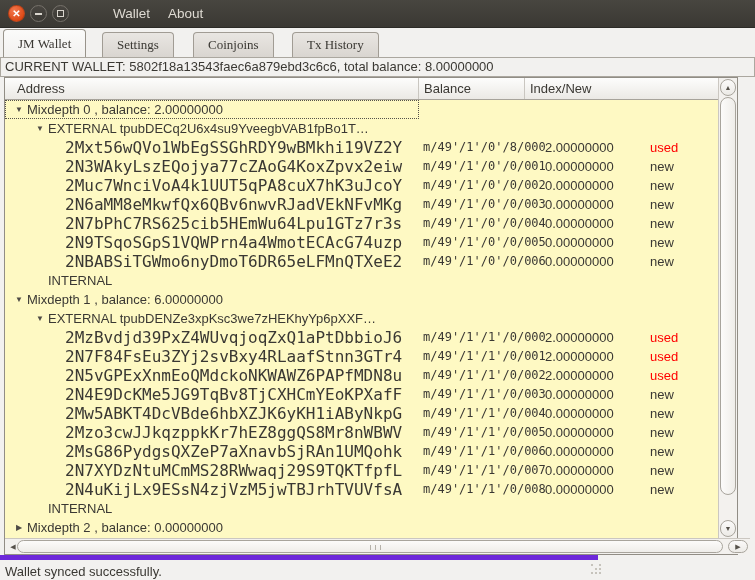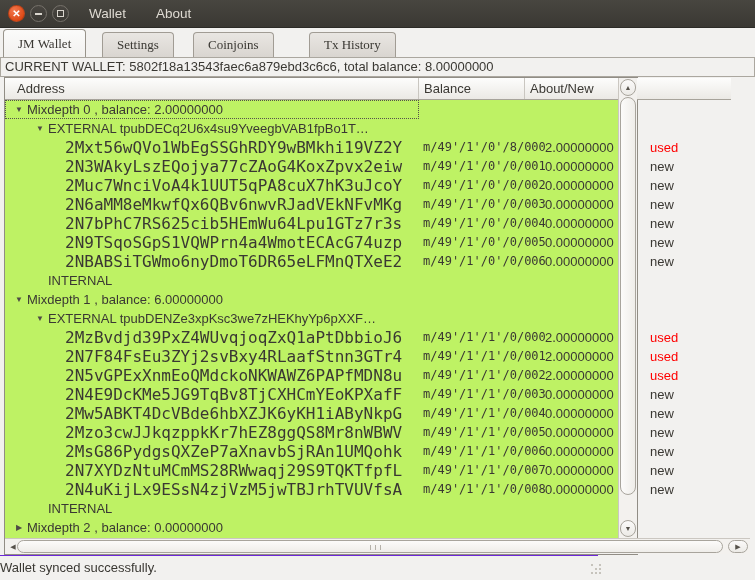--- a/index.html
+++ b/index.html
@@ -28,21 +28,21 @@
   .btn-close {
     background:radial-gradient(circle at 35% 30%, #f3784e, #dd4814 75%);
     border:1px solid #93331280; color:#fff; font-weight:bold;
   }
   .btn-min,.btn-max {
     background:linear-gradient(#494641,#3b3934);
     border:1px solid #75716a; color:#d9d5cd;
   }
   .btn-min span { display:block; width:7px; height:2px; background:#d9d5cd; }
   .btn-max span { display:block; width:7px; height:7px; border:1.5px solid #d9d5cd; }
-  .menubar { display:flex; gap:30px; margin-left:20px; }
+  .menubar { display:flex; gap:18px; margin-left:44px; }
   .menu-item { color:#dfdbd3; font-size:13.5px; }
   
   .tabbar { position:absolute; top:28px; left:0; width:755px; height:29px; }
   .tab {
     position:absolute; bottom:0;
     padding:0 14px; line-height:24px;
     border:1px solid #a19c94; border-bottom:none;
     border-radius:4px 4px 0 0;
     background:linear-gradient(#e9e6e2,#d9d5d0);
     height:25px; color:#3a3833;font-family:Liberation Serif, serif;
@@ -54,22 +54,22 @@
   }
   
   .wallet-info {
     position:absolute; top:57px; left:0; width:755px; height:20px;
     border:1px solid #aba79f;
     line-height:18px; padding-left:4px;
     background:#f2f1ef;
   }
   
   .treeframe {
-    position:absolute; top:77px; left:4px; width:634px; height:478px;
-    border:1px solid #918d85; background:#bef264;
+    position:absolute; top:77px; left:4px; width:734px; height:478px;
+    border:1px solid #918d85; background:#fef9c3;
   }
   .theader {
     position:absolute; top:0; left:0; height:22px; width:726px;
     display:flex;
     background:linear-gradient(#fdfdfc,#ebe9e5);
     border-bottom:1px solid #a7a39b;
   }
   .hcell {
     line-height:21px; border-right:1px solid #c9c6c0;
     padding-left:5px; overflow:hidden; white-space:nowrap;
@@ -130,22 +130,22 @@
   }
   .hbtn-right {
     position:absolute; right:2px; top:1px; width:20px; height:13px;
     background:linear-gradient(#fbfaf9,#eceae6);
     border:1px solid #a8a49c; border-radius:7px;
     text-align:center; font-size:7px; line-height:12px; color:#56524b;
   }
   
   .statusbar {
     position:absolute; top:555px; left:0; width:598px; height:25px;
-    background:#f2f1ef; border-top:1px solid #6d28d9;
-    line-height:24px; 
+    background:#f2f1ef; border-top:5px solid #6d28d9;
+    line-height:24px; padding-left:5px;
   }
   .grip {
     position:absolute; right:4px; bottom:4px; width:2px; height:2px;
     background:#c6c3bc;
     box-shadow:8px 0 #c6c3bc, 4px 4px #c6c3bc, 8px 4px #c6c3bc,
                0 8px #c6c3bc, 4px 8px #c6c3bc, 8px 8px #c6c3bc;
     transform:translate(-1px,-10px);
   }
 </style>
 </head>
@@ -164,30 +164,30 @@
   <div class="menubar">
       <span class="menu-item">Wallet</span>
       <span class="menu-item">About</span>
     </div>
 </div>
 
 <div class="tabbar">
     <div class="tab active" style="left: 3px;">JM Wallet</div>
     <div class="tab" style="left: 102px;">Settings</div>
     <div class="tab" style="left: 193px;">Coinjoins</div>
-    <div class="tab" style="left: 309px;">Tx History</div>
+    <div class="tab" style="left: 292px;">Tx History</div>
   </div>
 
 <div class="wallet-info">CURRENT WALLET: 5802f18a13543faec6a879ebd3c6c6, total balance: 8.00000000</div>
 
 <div class="treeframe">
   <div class="theader">
       <div class="hcell c0">Address</div>
       <div class="hcell c2">Balance</div>
-      <div class="hcell c3">About/New</div>
+      <div class="hcell c3">Index/New</div>
     </div>
   <div class="viewport">
       <div class="trow lv0 focused">
         <div class="c-addr">
           <span class="expander">▼</span>
           <span>Mixdepth 0 , balance: 2.00000000</span>
         </div>
         <div class="c-idx"></div>
         <div class="c-bal"></div>
         <div class="c-use"></div>

